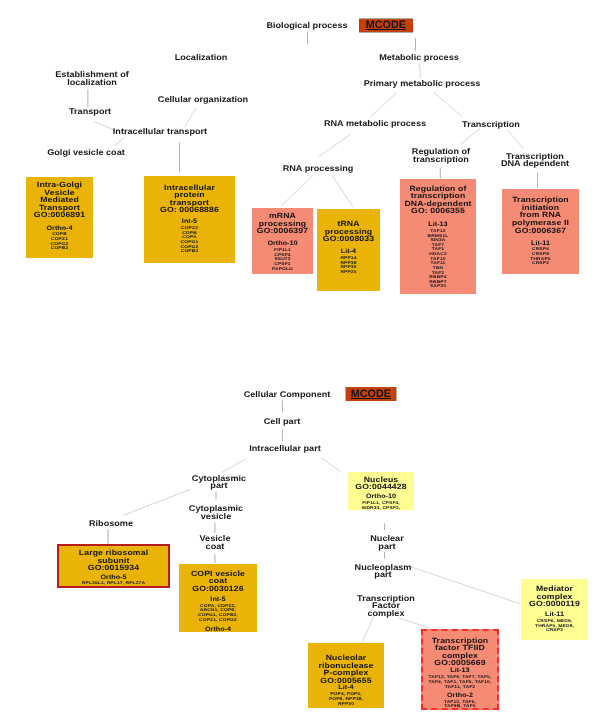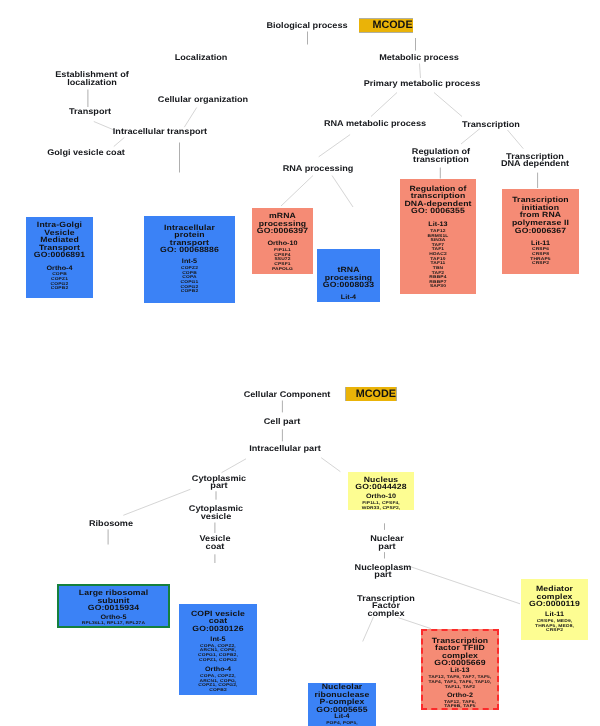--- a/index.html
+++ b/index.html
@@ -8,37 +8,37 @@
   *{-webkit-font-smoothing:antialiased;-moz-osx-font-smoothing:grayscale;
     text-rendering:geometricPrecision;}
   body{width:600px;height:726px;position:relative;overflow:hidden;
        font-family:"Liberation Sans",sans-serif;color:#16181c;}
   .stage{position:absolute;left:0;top:0;width:600px;height:726px;border-radius:21px;}
   svg.edges{position:absolute;left:0;top:0;}
   .node{position:absolute;font-weight:bold;font-size:8.3px;line-height:7.7px;
         text-align:center;color:#16181c;
         transform:translateX(-50%) scaleX(1.1);
         white-space:nowrap;}
-  .mcode{position:absolute;background:#eab308;box-sizing:border-box;
+  .mcode{position:absolute;background:#c2410c;box-sizing:border-box;
          font-weight:bold;font-size:10.8px;color:#111;
-         display:flex;align-items:center;justify-content:flex-end;}
+         display:flex;align-items:center;justify-content:center;text-decoration:underline;}
   .mcode.hrule{border-top:1px solid #b0b0a2;border-bottom:1px solid #b0b0a2;}
   .mcode.vrule{border-left:1px solid #b0b0a2;border-right:1px solid #b0b0a2;}
   .gobox{position:absolute;box-sizing:border-box;text-align:center;overflow:hidden;}
   .gobox .title{font-weight:bold;font-size:7.6px;line-height:7.55px;color:#111;letter-spacing:0.12px;
                transform:scaleX(1.14);}
   .gobox .group{}
   .gobox .grp{font-weight:bold;font-size:6.4px;line-height:6.5px;color:#111;padding-bottom:0.4px;
               transform:scaleX(1.13);}
   .gobox .genes{font-weight:bold;font-size:4.1px;line-height:4.62px;color:#161616;letter-spacing:0.1px;
                 transform:scaleX(1.2);}
-  .green{background:#3b82f6;margin-top:40px;}
+  .green{background:#eab308;}
   .red{background:#f58b75;}
   .yellow{background:#fdfd92;}
-  .bblue{border:2px solid #15803d;}
+  .bblue{border:2px solid #b91c1c;}
   .bdash{border:2px dashed #fb2b2b;}
 
 </style>
 </head>
 <body>
 
 <div class="stage">
   <svg class="edges" viewBox="0 0 600 726" width="600" height="726">
     <g fill="none" stroke-linecap="butt">
       <path d="M307.5,31.5 L307.5,44.5" stroke="#9b9b9b" stroke-width="0.8"></path>
@@ -170,21 +170,21 @@
         <div class="grp">Ortho-10</div>
         <div class="genes">
           <div>FIP1L1</div>
           <div>CPSF4</div>
           <div>SSU72</div>
           <div>CPSF1</div>
           <div>PAPOLG</div>
         </div>
       </div>
     </div>
-    <div class="gobox green" style="left:317px;top:209px;width:63px;height:53px;padding-top:17px">
+    <div class="gobox green" style="left:317px;top:209px;width:63px;height:82px;padding-top:11px">
       <div class="title">
         <div>tRNA</div>
         <div>processing</div>
         <div>GO:0008033</div>
       </div>
       <div class="group" style="margin-top:6.4px">
         <div class="grp">Lit-4</div>
         <div class="genes">
           <div>RPP14</div>
           <div>RPP38</div>
@@ -285,21 +285,21 @@
         <div>subunit</div>
         <div>GO:0015934</div>
       </div>
       <div class="group" style="margin-top:2.5px">
         <div class="grp">Ortho-5</div>
         <div class="genes">
           <div>RPL36L1, RPL17, RPL27A</div>
         </div>
       </div>
     </div>
-    <div class="gobox green" style="left:179px;top:564px;width:78px;height:91px;padding-top:5.6px">
+    <div class="gobox green" style="left:179px;top:564px;width:78px;height:68px;padding-top:5.6px">
       <div class="title">
         <div>COPI vesicle</div>
         <div>coat</div>
         <div>GO:0030126</div>
       </div>
       <div class="group" style="margin-top:4.5px">
         <div class="grp">Int-5</div>
         <div class="genes">
           <div>COPA, COPZ2,</div>
           <div>ARCN1, COPE,</div>
@@ -340,21 +340,21 @@
       </div>
       <div class="group" style="margin-top:4.0px">
         <div class="grp">Lit-11</div>
         <div class="genes">
           <div>CRSP6, MED9,</div>
           <div>THRAP5, MED8,</div>
           <div>CRSP2</div>
         </div>
       </div>
     </div>
-    <div class="gobox green" style="left:308px;top:643px;width:68px;height:65px;padding-top:0">
+    <div class="gobox green" style="left:308px;top:643px;width:76px;height:65px;padding-top:11px">
       <div class="title">
         <div>Nucleolar</div>
         <div>ribonuclease</div>
         <div>P-complex</div>
         <div>GO:0005655</div>
       </div>
       <div class="group" style="margin-top:1.2px">
         <div class="grp">Lit-4</div>
         <div class="genes">
           <div>POP4, POP5,</div>

